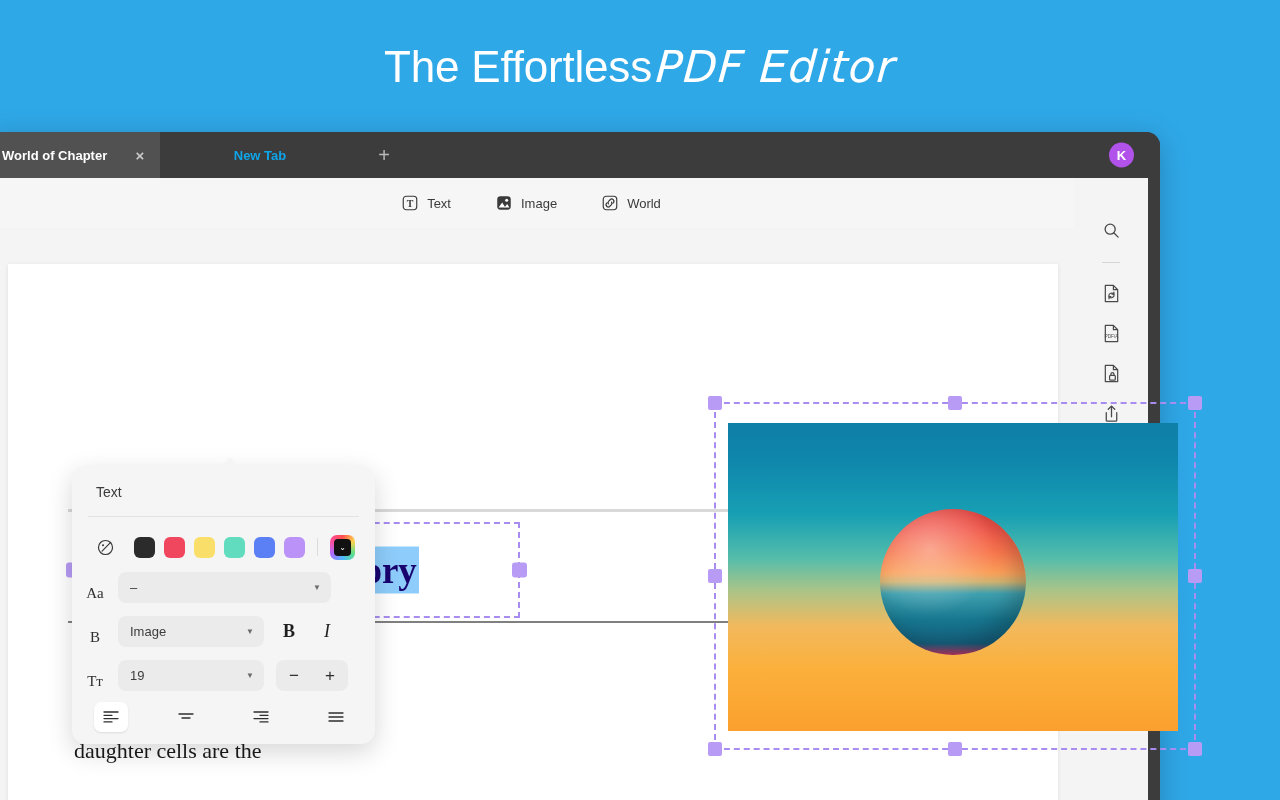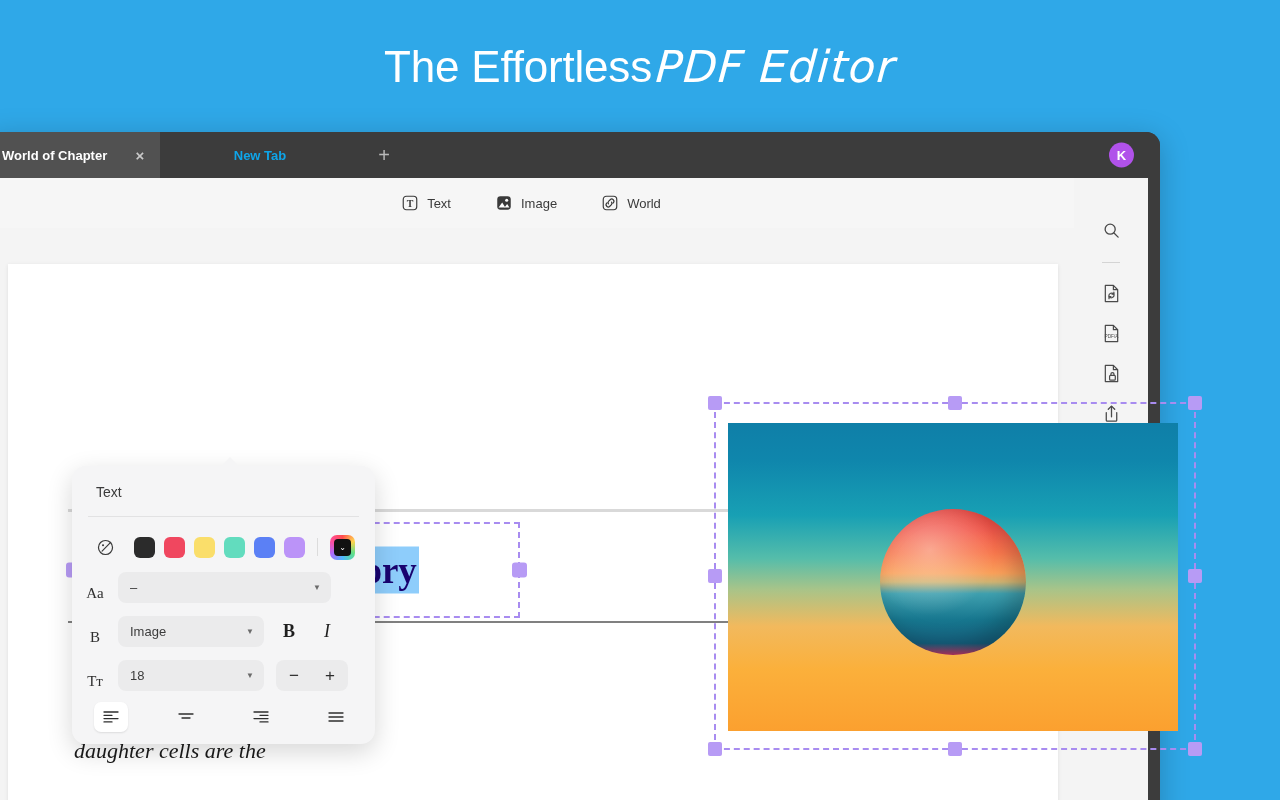--- a/index.html
+++ b/index.html
@@ -168,21 +168,21 @@
   .title-handle-r { right: -9px; top: 50%; transform: translateY(-50%); }
 
   
   .para {
     position: absolute;
     font-family: "Liberation Serif", serif;
     font-size: 22px;
     color: #1a1a1a;
     white-space: nowrap;
   }
-  .p1 { left: 66px; top: 474px; font-style: italic; }
+  .p1 { left: 66px; top: 474px; }
 
   
   .img-select {
     position: absolute; left: 714px; top: 402px;
     width: 482px; height: 348px;
     border: 2px dashed #a88cf0;
     z-index: 40;
   }
   .img-frame {
     position: absolute; left: 12px; top: 19px;
@@ -503,21 +503,21 @@
       <span>Image</span>
       <span class="caret">▼</span>
     </span>
     <span class="bi-btn b">B</span>
     <span class="bi-btn i">I</span>
   </div>
 
   <div class="pop-row row-size">
     <span class="row-label">Tт</span>
     <span class="field">
-      <span>18</span>
+      <span>19</span>
       <span class="caret">▼</span>
     </span>
     <span class="stepper">
       <span class="step-btn">−</span>
       <span class="step-btn">+</span>
     </span>
   </div>
 
   <div class="pop-row row-align">
     <span class="align-btn active">

